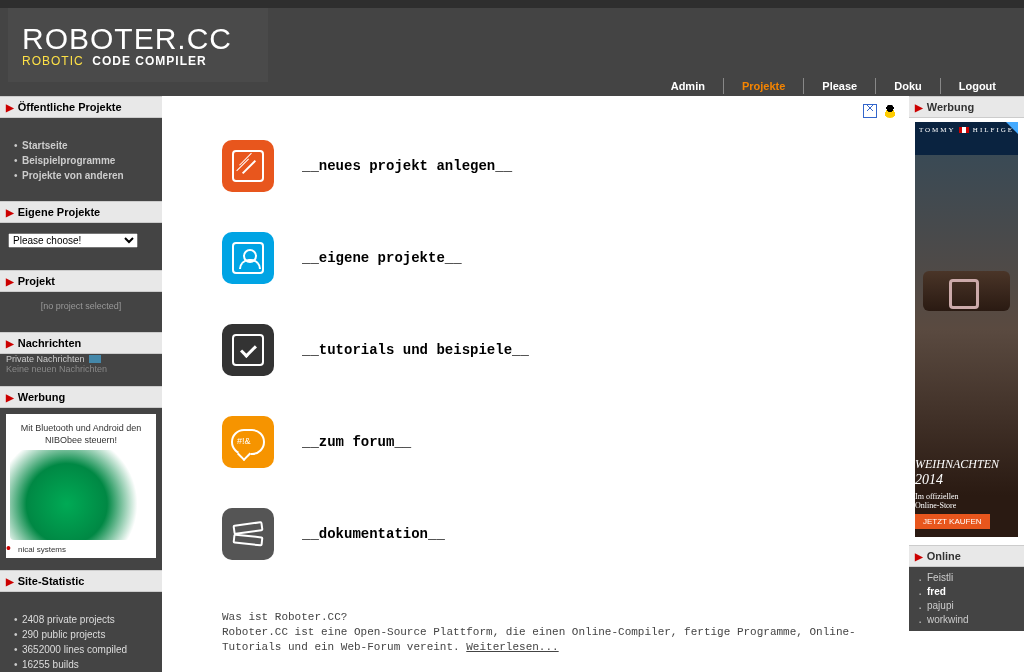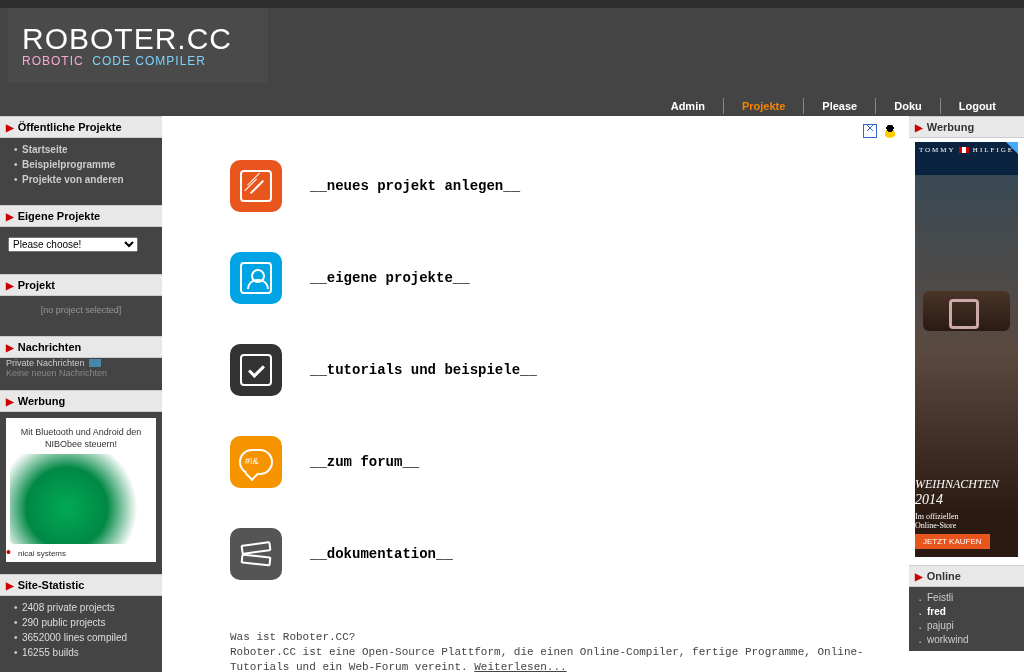--- a/index.html
+++ b/index.html
@@ -1,59 +1,59 @@
 <!DOCTYPE html>
 <html><head>
 <meta charset="utf-8">
 <style>
 * { margin: 0; padding: 0; box-sizing: border-box; }
 body { font-family: Verdana, Arial, sans-serif; font-size: 11px; background: #fff; color: #333; width: 1024px; height: 672px; overflow: hidden; }
 
 .topbar { height: 8px; background: #2e2e2e; }
 
-.header { background: #444; height: 108px; position: relative; }
+.header { background: #444; height: 88px; position: relative; }
 .logo-box { position: absolute; left: 8px; top: 0; width: 260px; height: 74px; background: #4a4a4a; padding: 14px 16px 10px 14px; }
 .logo-title { font-family: Arial, sans-serif; font-size: 30px; font-weight: 400; color: #fff; letter-spacing: 1px; }
 .logo-sub { font-size: 12px; letter-spacing: 1px; margin-top: -2px; }
-.logo-sub .a { color: #f9a8d4; }
-.logo-sub .b { color: #7dd3fc; }
+.logo-sub .a { color: #fde047; }
+.logo-sub .b { color: #ffffff; font-weight: bold; }
 
 .topnav { position: absolute; right: 10px; bottom: 2px; display: flex; align-items: center; }
 .topnav a { color: #fff; font-weight: bold; font-size: 11px; padding: 2px 18px; text-decoration: none; border-left: 1px solid #888; cursor: pointer; }
 .topnav a:first-child { border-left: none; }
 .topnav a.active { color: #f58400; }
 
 .layout { display: flex; }
 .sidebar { width: 162px; background: #444; min-height: 576px; padding: 0; }
 .main { flex: 1; background: #eee; padding: 0; min-height: 576px; }
 .rightbar { width: 115px; background: #fff; min-height: 576px; }
 
 .sb-block { margin-bottom: 12px; }
 .sb-head { background: #e8e8e8; border-top: 1px solid #ccc; border-bottom: 1px solid #ccc; padding: 4px 6px; font-weight: bold; font-size: 11px; color: #000; display: flex; align-items: center; }
 .sb-head .tri { color: #c00; margin-right: 4px; font-size: 10px; }
-.sb-body { padding: 4px 8px 6px 14px; color: #ddd; font-size: 10px; }
+.sb-body { padding: 20px 8px 6px 14px; color: #ddd; font-size: 10px; }
 .sb-body ul { list-style: none; }
 .sb-body li { position: relative; padding-left: 8px; line-height: 15px; }
 .sb-body li:before { content: "•"; position: absolute; left: 0; color: #ccc; }
 .sb-body li b { font-weight: bold; color: #fff; }
 .sb-body .link { color: #ccc; cursor: pointer; }
 .sb-select { width: 130px; font-size: 10px; margin: 10px 8px; }
 .sb-noproj { color: #999; font-size: 9px; text-align: center; padding: 9px 0; }
 .sb-msg { padding: 0 6px; font-size: 9px; color: #ccc; }
 .sb-msg .t { display: flex; align-items: center; gap: 4px; }
 .sb-msg .env { width: 12px; height: 8px; background: #48a; display: inline-block; }
 .sb-msg .no { color: #888; }
 
 .adbox { background: #fff; margin: 6px; padding: 4px; height: 144px; position: relative; overflow: hidden; font-size: 9px; color: #333; }
 .adbox .txt { text-align: center; padding: 4px 2px; line-height: 12px; }
 .adbox .board { width: 100%; height: 90px; background: radial-gradient(circle at 40% 60%, #0a5 0%, #084 40%, #fff 70%); border-radius: 4px; position: relative; }
 .adbox .brand { position: absolute; bottom: 4px; left: 6px; font-size: 8px; color: #333; }
 .adbox .dot { position: absolute; bottom: 6px; left: 0; color: #c00; font-size: 14px; line-height: 8px; }
 
-.main-inner { background: #fff; margin: 0; min-height: 576px; position: relative; padding: 4px 0 0 8px; }
+.main-inner { background: #fff; margin: 0; min-height: 576px; position: relative; padding: 4px 0 0 0; }
 .corner-icons { position: absolute; right: 12px; top: 8px; display: flex; gap: 6px; }
 .ci { width: 14px; height: 14px; display: inline-block; }
 .ci.mail { background: linear-gradient(#fff,#fff); border: 1px solid #36c; position: relative; }
 .ci.mail:after { content: ""; position: absolute; left: 0; right: 0; top: 0; height: 50%; background: linear-gradient(135deg, transparent 48%, #36c 48%, #36c 52%, transparent 52%), linear-gradient(-135deg, transparent 48%, #36c 48%, #36c 52%, transparent 52%); }
 .ci.tux { background: radial-gradient(circle at 50% 30%, #000 30%, transparent 31%), radial-gradient(circle at 50% 70%, #fc0 40%, transparent 41%); border-radius: 50%; }
 
 .hub-list { padding: 40px 40px 10px 60px; }
 .hub-item { display: flex; align-items: center; gap: 28px; margin-bottom: 40px; }
 .hub-icon { width: 52px; height: 52px; border-radius: 10px; display: flex; align-items: center; justify-content: center; }
 .hub-icon.orange { background: #e8561d; }

